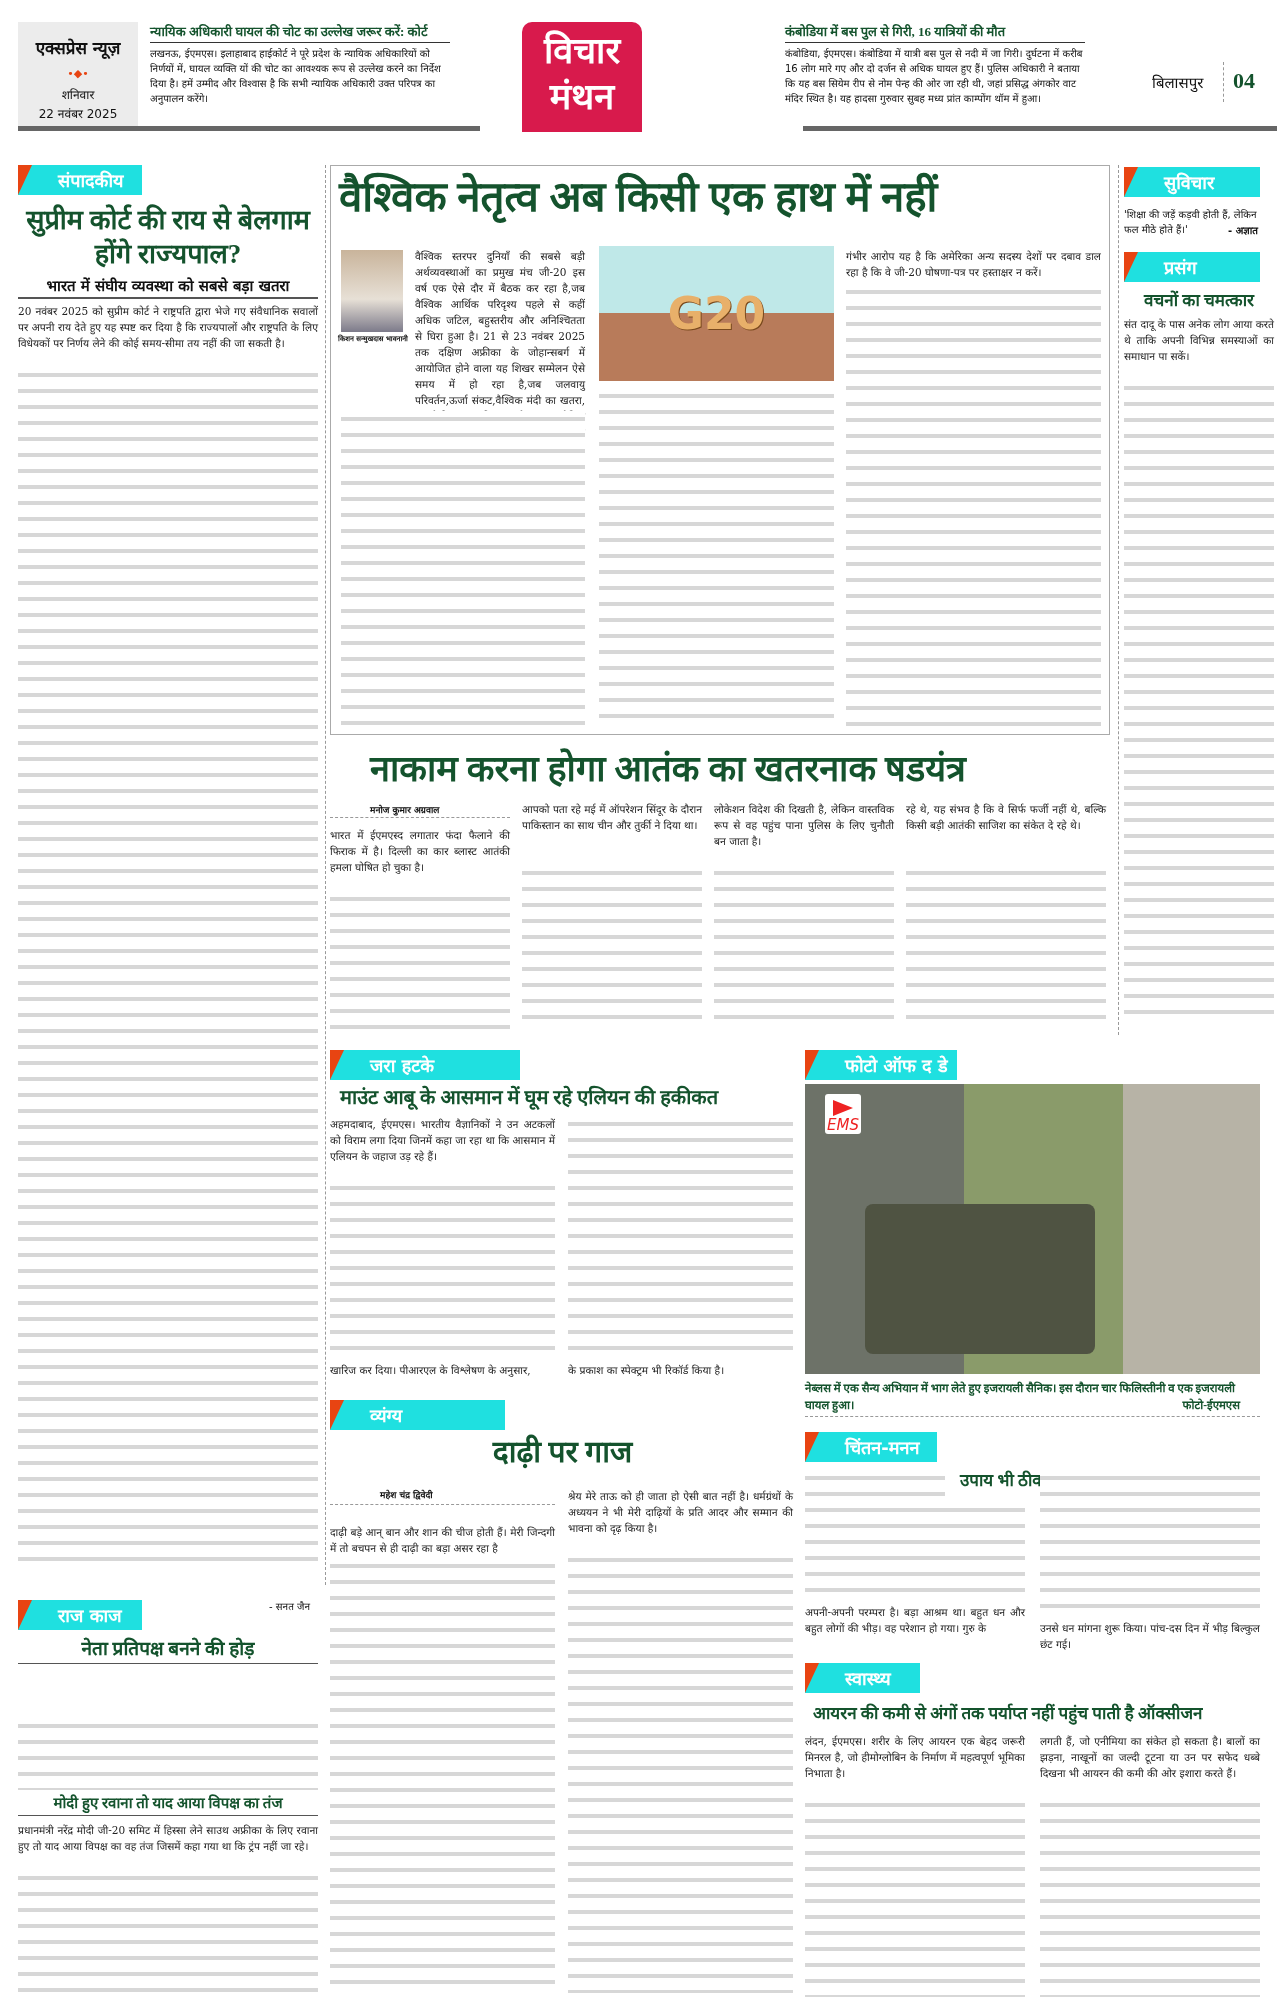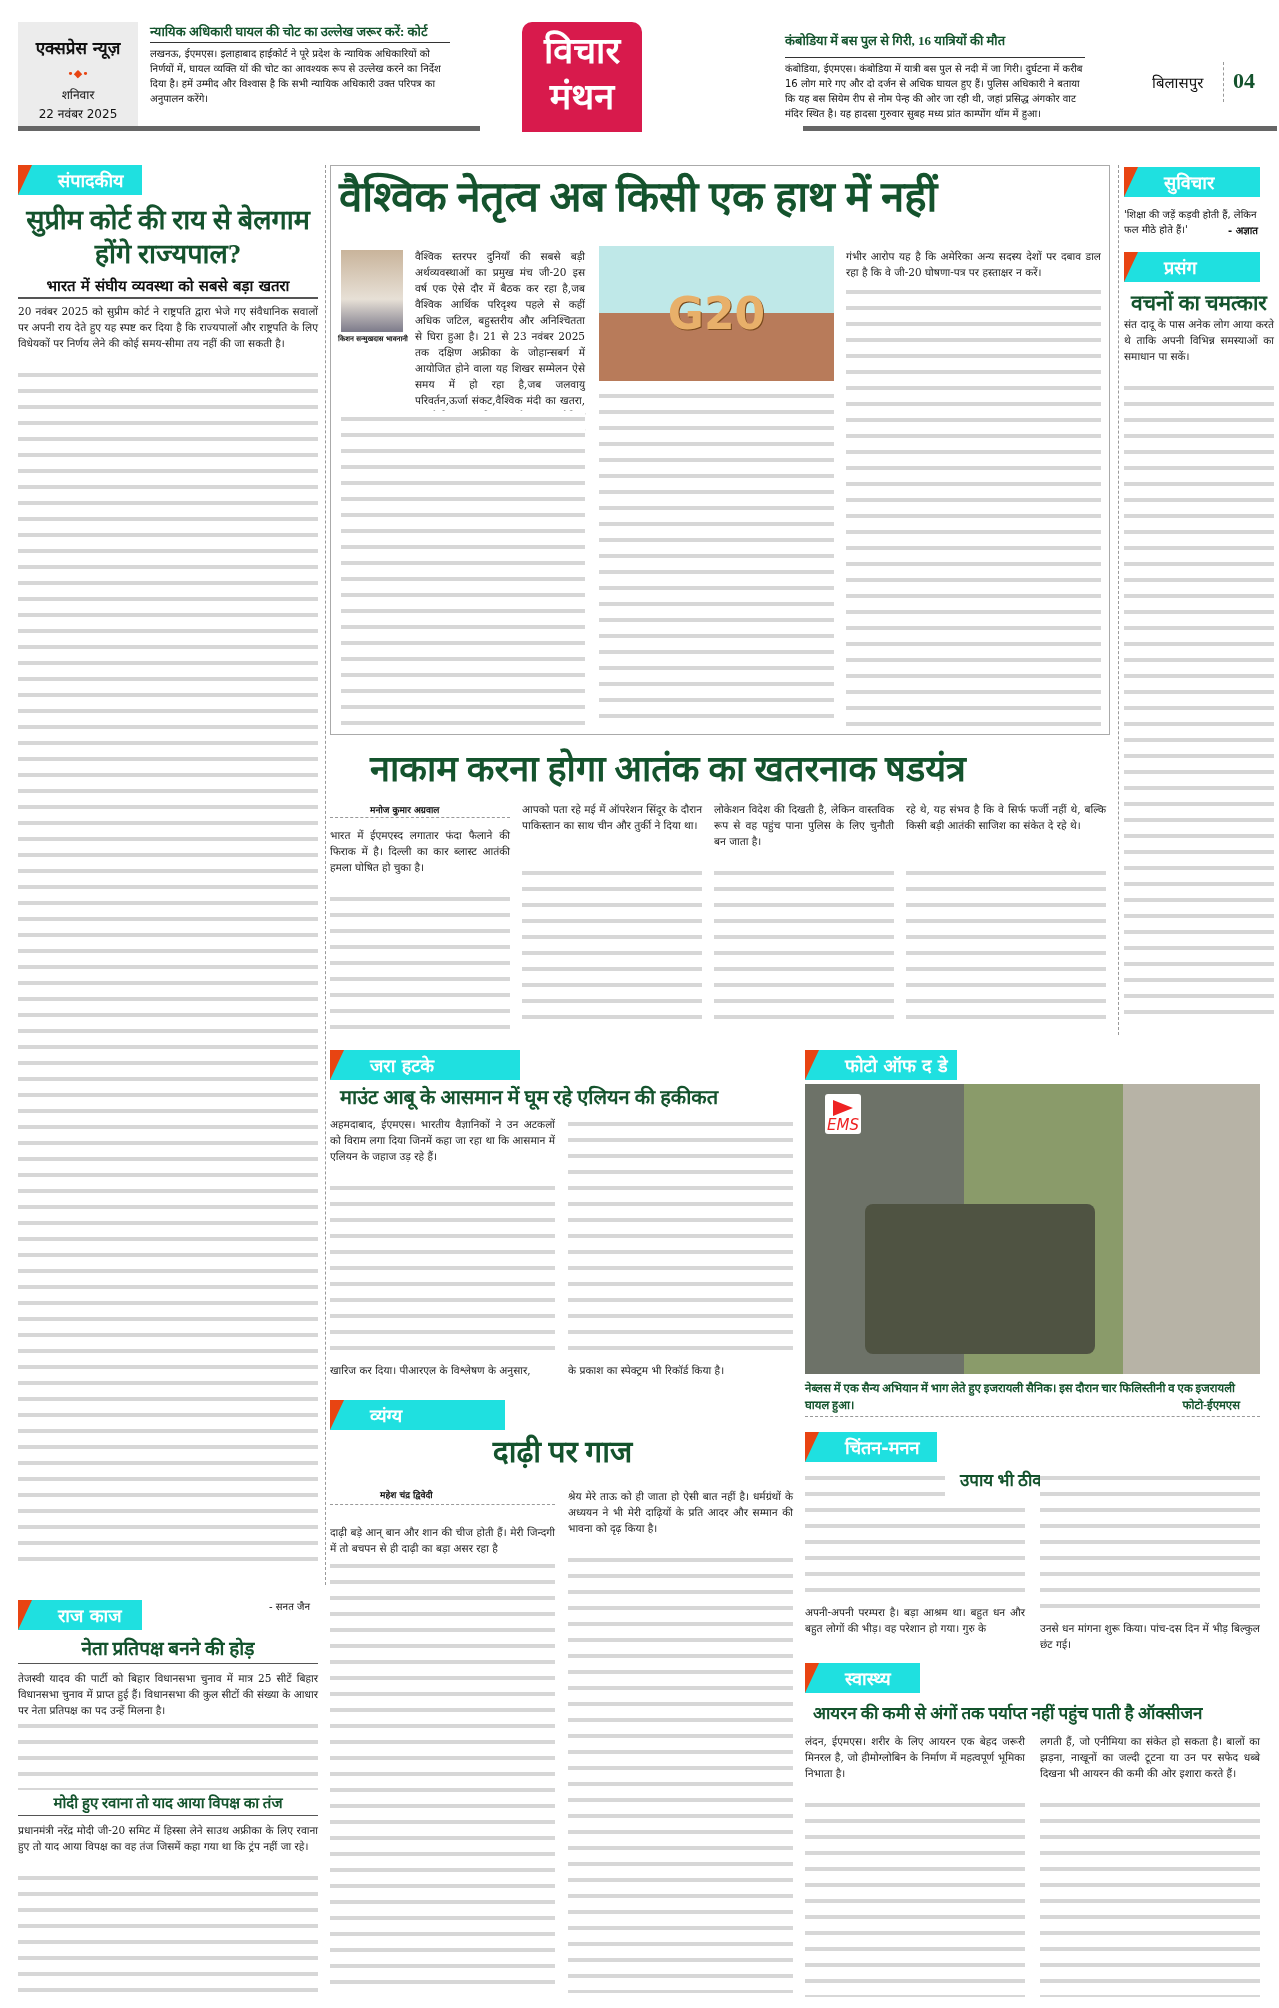--- a/index.html
+++ b/index.html
@@ -27,21 +27,21 @@
   </div>
   <div class="abs" style="left:150px;top:22px;width:300px;">
     <div class="hl" style="font-size:13px;border-bottom:1px solid #333;padding-bottom:2px;">न्यायिक अधिकारी घायल की चोट का उल्लेख जरूर करें: कोर्ट</div>
     <div style="font-size:10px;line-height:15px;margin-top:3px;">लखनऊ, ईएमएस। इलाहाबाद हाईकोर्ट ने पूरे प्रदेश के न्यायिक अधिकारियों को निर्णयों में, घायल व्यक्ति यों की चोट का आवश्यक रूप से उल्लेख करने का निर्देश दिया है। हमें उम्मीद और विश्वास है कि सभी न्यायिक अधिकारी उक्त परिपत्र का अनुपालन करेंगे।</div>
   </div>
   <div class="abs" style="left:522px;top:22px;width:120px;height:110px;background:#d81a4c;border-radius:10px 10px 0 0;text-align:center;color:#fff;">
     <div style="font-weight:bold;font-size:36px;line-height:46px;margin-top:6px;">विचार</div>
     <div style="font-weight:bold;font-size:36px;line-height:46px;">मंथन</div>
   </div>
   <div class="abs" style="left:785px;top:22px;width:300px;">
-    <div class="hl" style="font-size:13px;border-bottom:1px solid #333;padding-bottom:8px;margin-top:9px;">कंबोडिया में बस पुल से गिरी, 16 यात्रियों की मौत</div>
+    <div class="hl" style="font-size:13px;border-bottom:1px solid #333;padding-bottom:2px;">कंबोडिया में बस पुल से गिरी, 16 यात्रियों की मौत</div>
     <div style="font-size:10px;line-height:15px;margin-top:3px;">कंबोडिया, ईएमएस। कंबोडिया में यात्री बस पुल से नदी में जा गिरी। दुर्घटना में करीब 16 लोग मारे गए और दो दर्जन से अधिक घायल हुए हैं। पुलिस अधिकारी ने बताया कि यह बस सियेम रीप से नोम पेन्ह की ओर जा रही थी, जहां प्रसिद्ध अंगकोर वाट मंदिर स्थित है। यह हादसा गुरुवार सुबह मध्य प्रांत काम्पोंग थॉम में हुआ।</div>
   </div>
   <div class="abs" style="left:1152px;top:72px;font-size:15px;">बिलासपुर</div>
   <div class="vdot" style="left:1223px;top:62px;height:40px;"></div>
   <div class="abs hl" style="left:1233px;top:68px;font-size:22px;">04</div>
   <div class="abs" style="left:18px;top:126px;width:462px;height:5px;background:#666;"></div>
   <div class="abs" style="left:803px;top:126px;width:474px;height:5px;background:#666;"></div>
 </div>
 
 <div class="abs" style="left:18px;top:165px;width:300px;height:1420px;">
@@ -90,21 +90,21 @@
   <div class="tag" style="left:0;top:0;width:136px;text-align:center;">
       <span>सुविचार</span>
     </div>
   <div style="position:absolute;top:40px;left:0;width:150px;font-size:10px;line-height:15px;">'शिक्षा की जड़ें कड़वी होती हैं, लेकिन फल मीठे होते हैं।'</div>
   <div style="position:absolute;top:56px;left:104px;font-size:10px;font-weight:bold;">- अज्ञात</div>
 </div>
 <div class="abs" style="left:1124px;top:252px;width:150px;height:780px;">
   <div class="tag" style="left:0;top:0;width:136px;">
       <span>प्रसंग</span>
     </div>
-  <div class="hl" style="position:absolute;top:36px;left:0;width:150px;text-align:center;font-size:21px;">वचनों का चमत्कार</div>
+  <div class="hl" style="position:absolute;top:36px;left:0;width:150px;text-align:center;font-size:17px;">वचनों का चमत्कार</div>
   <div class="body-text" style="position:absolute;top:64px;left:0;width:150px;">संत दादू के पास अनेक लोग आया करते थे ताकि अपनी विभिन्न समस्याओं का समाधान पा सकें।</div>
   <div class="filler" style="position:absolute;top:128px;left:0;width:150px;height:640px;"></div>
 </div>
 
 <div class="abs" style="left:330px;top:1050px;width:465px;height:335px;">
   <div class="tag" style="left:0;top:0;width:190px;">
       <span>जरा हटके</span>
     </div>
   <div class="hl" style="position:absolute;left:10px;top:32px;font-size:20px;line-height:30px;white-space:nowrap;">माउंट आबू के आसमान में घूम रहे एलियन की हकीकत</div>
   <div class="body-text" style="position:absolute;left:0;top:66px;width:225px;">अहमदाबाद, ईएमएस। भारतीय वैज्ञानिकों ने उन अटकलों को विराम लगा दिया जिनमें कहा जा रहा था कि आसमान में एलियन के जहाज उड़ रहे हैं।</div>
@@ -165,19 +165,18 @@
   <div class="body-text" style="position:absolute;left:235px;top:70px;width:220px;">लगती हैं, जो एनीमिया का संकेत हो सकता है। बालों का झड़ना, नाखूनों का जल्दी टूटना या उन पर सफेद धब्बे दिखना भी आयरन की कमी की ओर इशारा करते हैं।</div>
   <div class="filler" style="position:absolute;left:235px;top:134px;width:220px;height:200px;"></div>
 </div>
 
 <div class="abs" style="left:18px;top:1600px;width:300px;height:400px;">
   <div class="tag" style="left:0;top:0;width:124px;">
       <span>राज काज</span>
     </div>
   <div class="hl" style="position:absolute;left:0;top:36px;width:300px;text-align:center;font-size:19px;line-height:26px;">नेता प्रतिपक्ष बनने की होड़</div>
   <div class="rule" style="left:0;top:63px;width:300px;height:1px;"></div>
-  <div class="body-text" style="position:absolute;left:0;top:70px;width:300px;">तेजस्वी यादव की पार्टी को बिहार विधानसभा चुनाव में मात्र 25 सीटें बिहार विधानसभा चुनाव में प्राप्त हुई हैं। विधानसभा की कुल सीटों की संख्या के आधार पर नेता प्रतिपक्ष का पद उन्हें मिलना है।</div>
   <div class="filler" style="position:absolute;left:0;top:118px;width:300px;height:72px;"></div>
   <div class="hl" style="position:absolute;left:0;top:192px;width:300px;text-align:center;font-size:15px;line-height:22px;">मोदी हुए रवाना तो याद आया विपक्ष का तंज</div>
   <div class="rule" style="left:0;top:215px;width:300px;height:1px;"></div>
   <div class="body-text" style="position:absolute;left:0;top:222px;width:300px;">प्रधानमंत्री नरेंद्र मोदी जी-20 समिट में हिस्सा लेने साउथ अफ्रीका के लिए रवाना हुए तो याद आया विपक्ष का वह तंज जिसमें कहा गया था कि ट्रंप नहीं जा रहे।</div>
   <div class="filler" style="position:absolute;left:0;top:270px;width:300px;height:125px;"></div>
 </div>
 
 </body></html>

